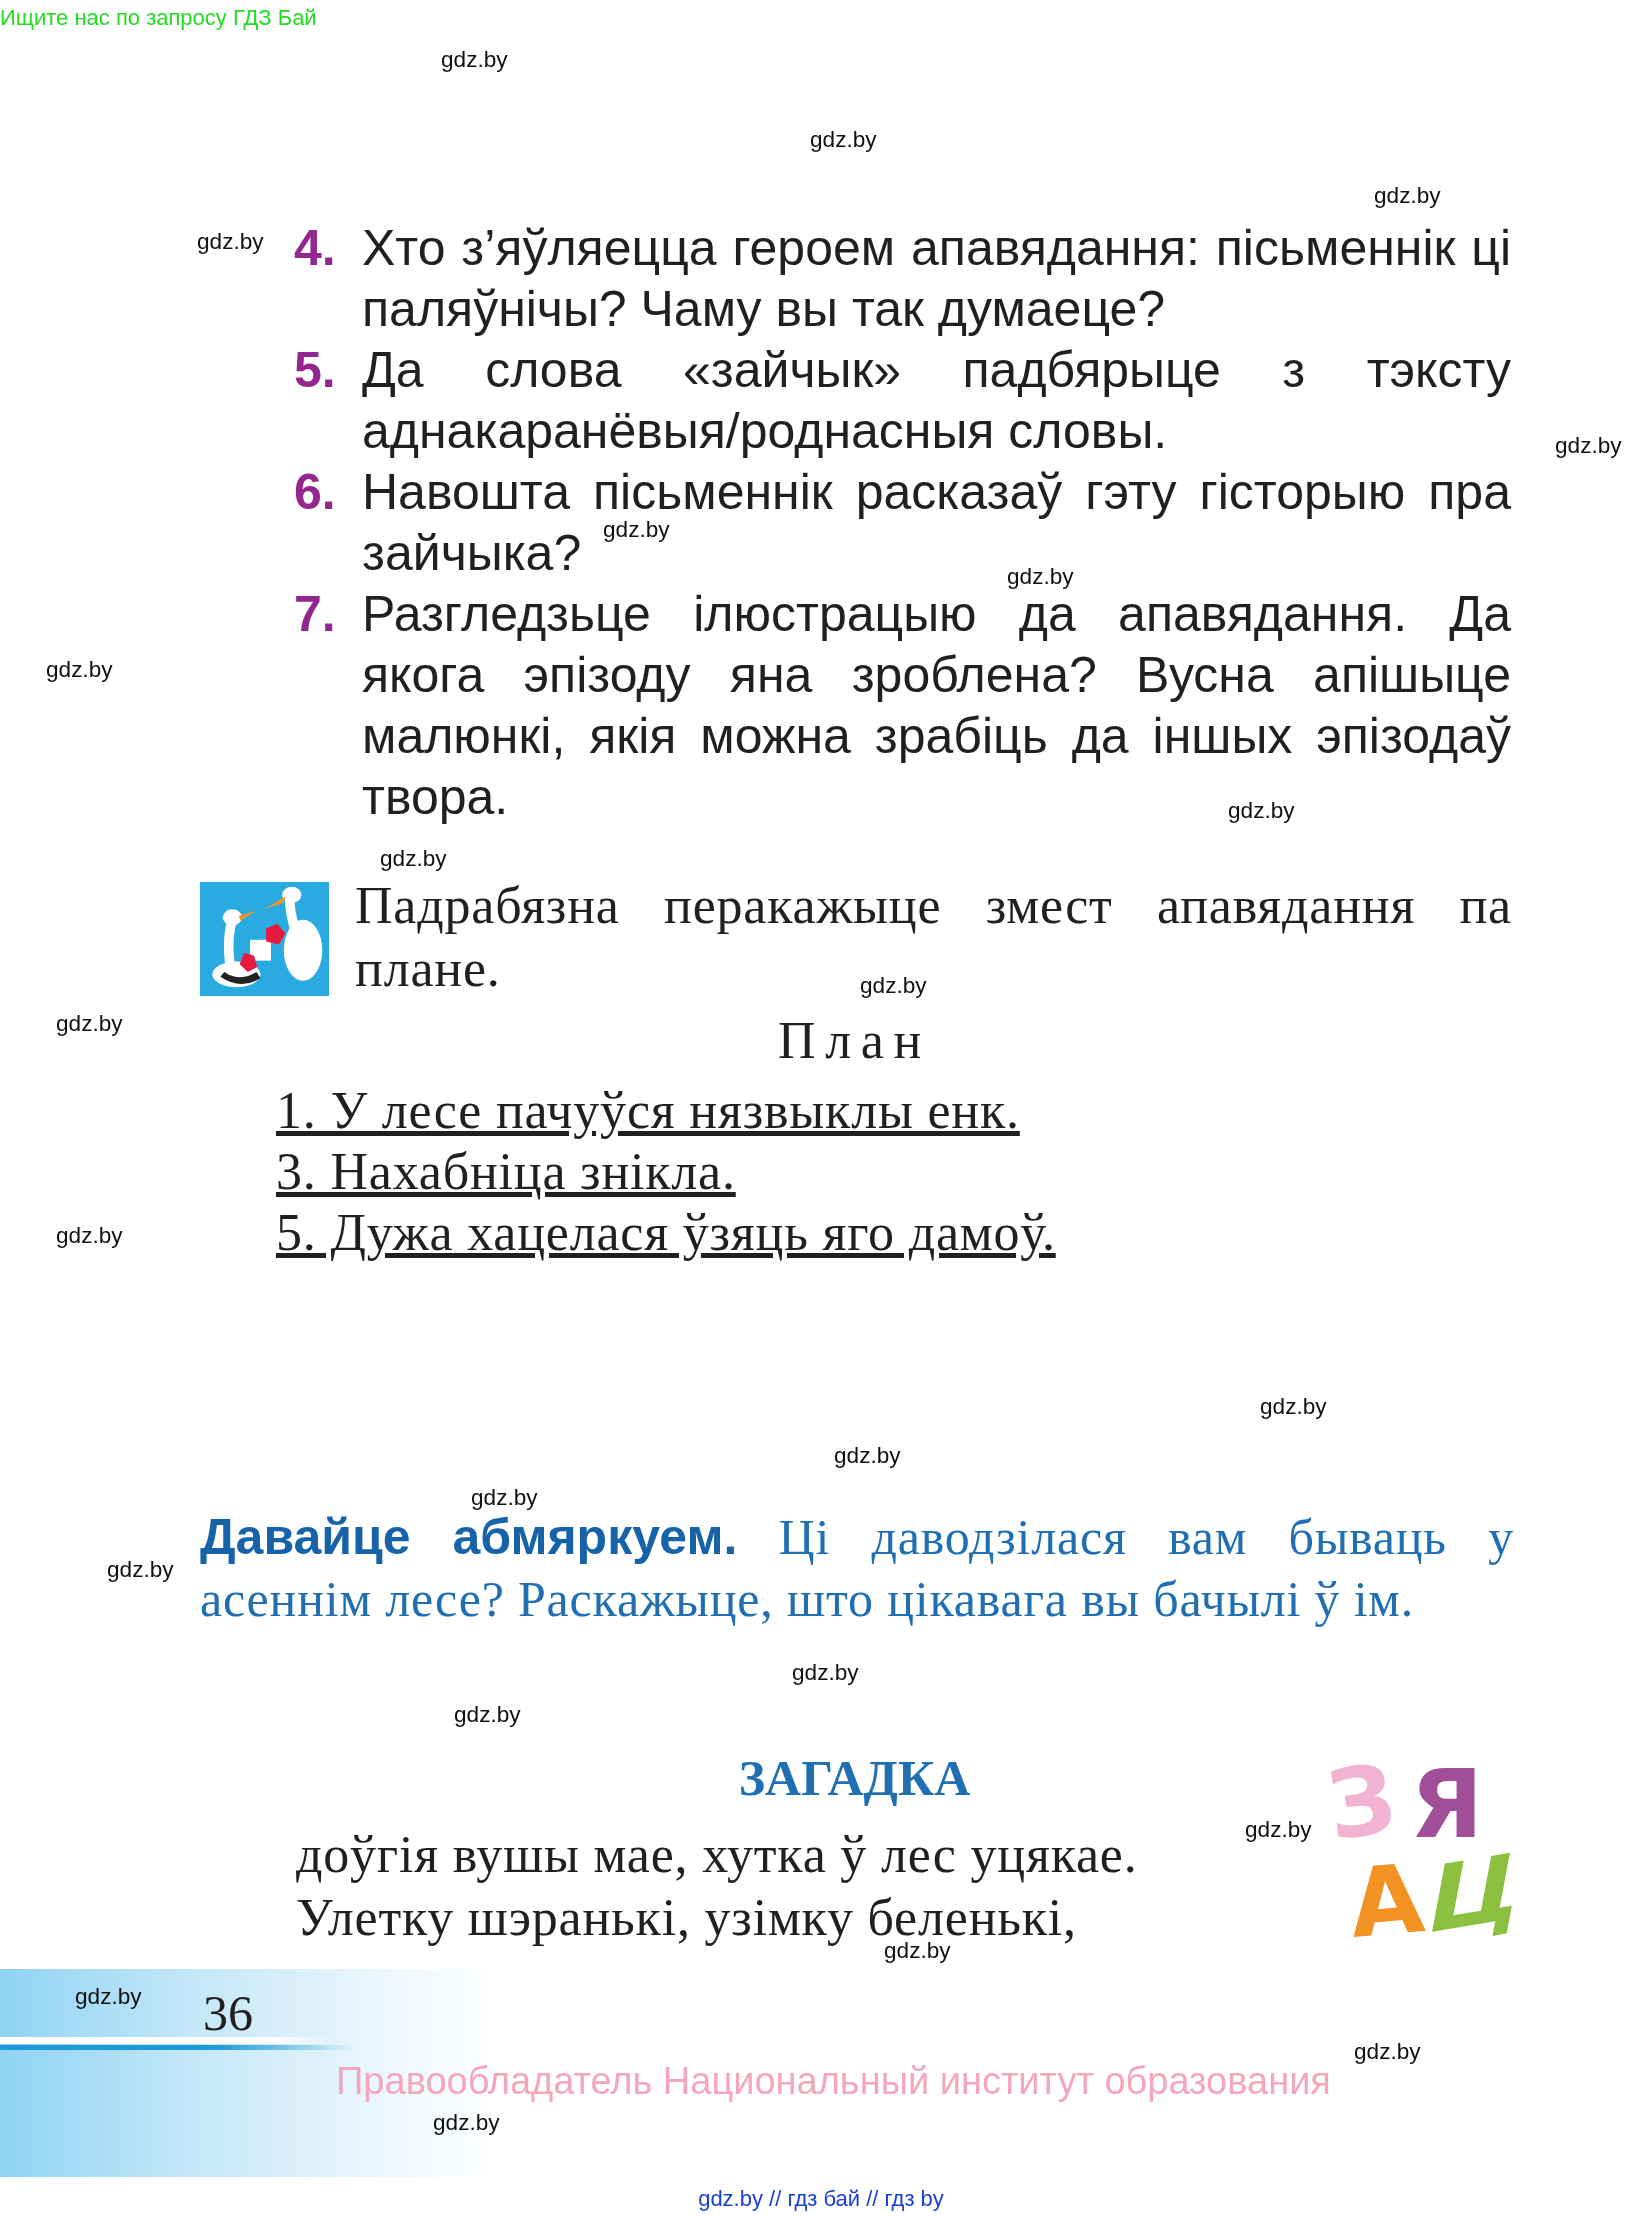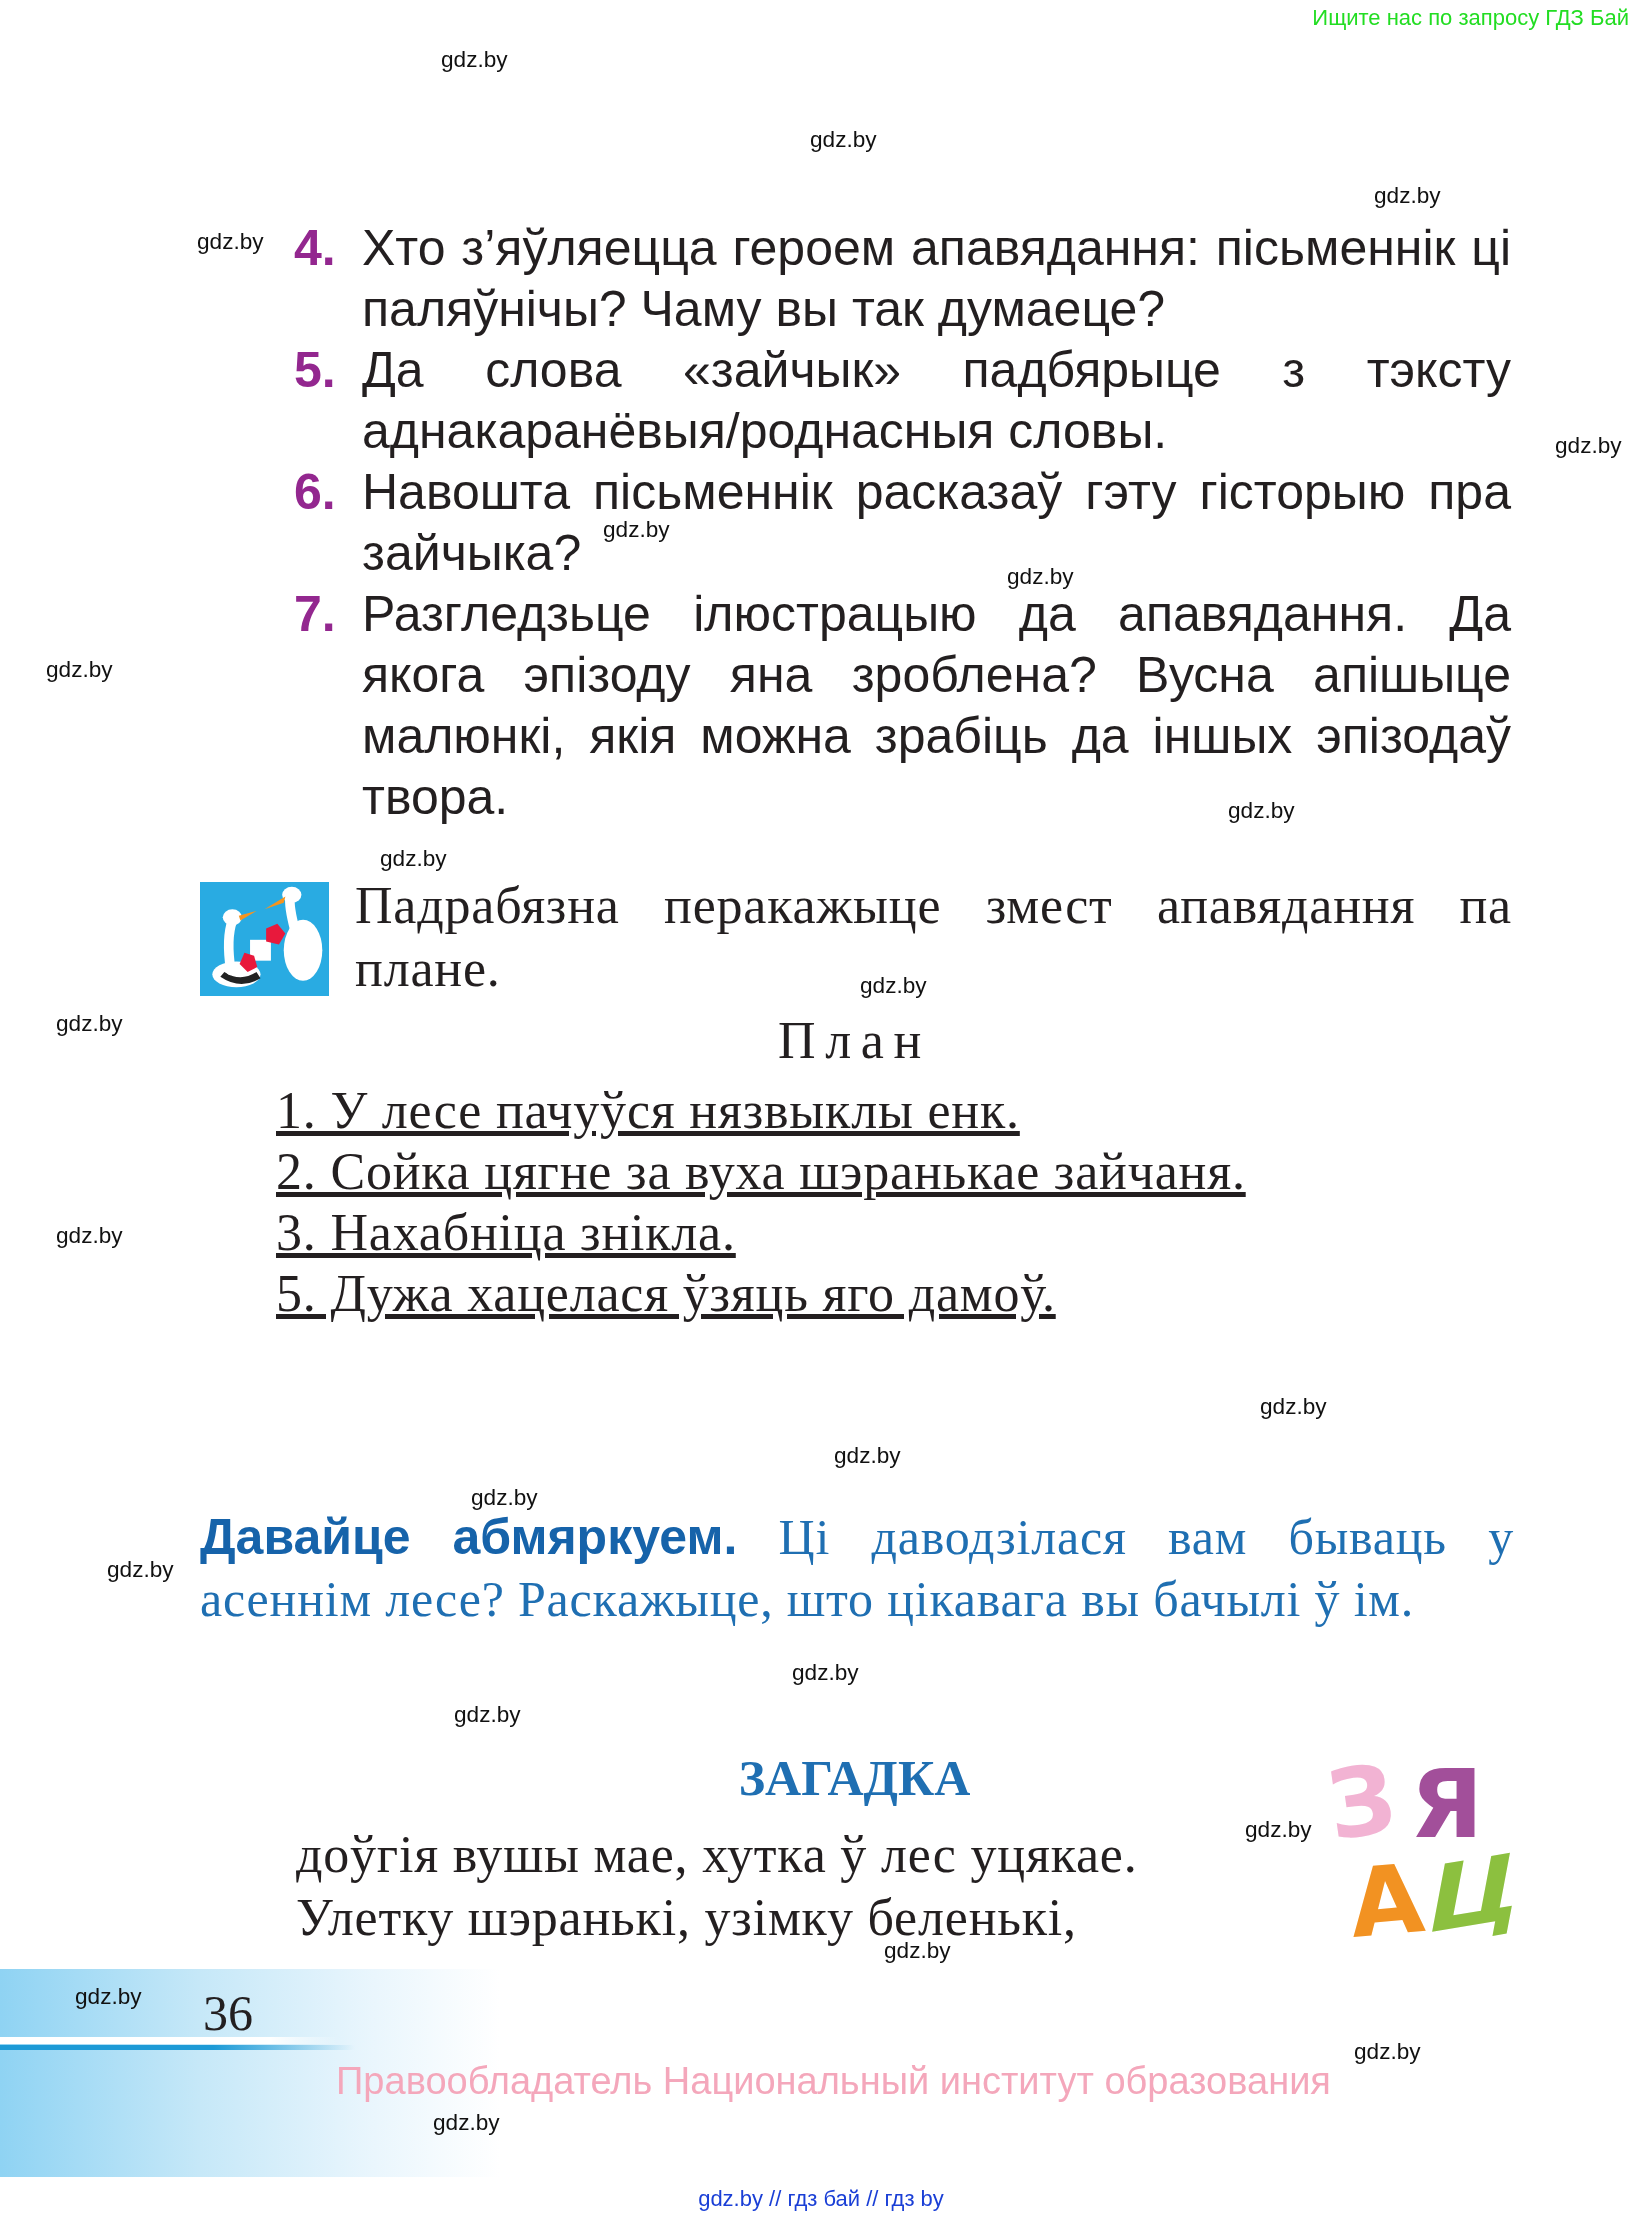--- a/index.html
+++ b/index.html
@@ -3,21 +3,21 @@
   <meta charset="utf-8">
   <style>
     html, body { margin: 0; padding: 0; }
     body {
       width: 1647px; height: 2216px; position: relative; overflow: hidden;
       background: #ffffff; color: #231f20;
       font-family: "Liberation Sans", sans-serif;
     }
     .abs { position: absolute; }
     .top-banner {
-      left: 0; width: 1629px; top: 4.8px; text-align: right;
+      left: 0; width: 1629px; top: 4.8px; text-align: left;
       font-family: "Liberation Sans", sans-serif; font-size: 22px; color: #22dd22;
     }
     .wm { font-family: "Liberation Sans", sans-serif; font-size: 22.6px; color: #111; }
     .q-list { left: 294px; top: 218px; width: 1217px; }
     .q {
       display: flex; font-family: "Liberation Sans", sans-serif; font-size: 50px;
       line-height: 61px; color: #231f20;
     }
     .q .num { width: 68px; flex: none; color: #93278f; font-weight: bold; }
     .q .txt { flex: 1; text-align: justify; }
@@ -138,21 +138,20 @@
     <rect x="62" y="72" width="26" height="26" fill="#fff"></rect>
     <path d="M82 58 l14 -6 l10 12 l-8 14 l-16 -4 z" fill="#e8193c"></path>
     <path d="M55 88 l12 4 l4 14 l-12 6 l-10 -10 z" fill="#e8193c"></path>
   </svg>
 </div>
 <div class="abs retell">Падрабязна перакажыце змест апавядання па плане.</div>
 
 <div class="abs plan-title">План</div>
 <div class="abs plan-list">
   <div class="plan-item">1. У лесе пачуўся нязвыклы енк.</div>
-  <div class="plan-item">2. Сойка цягне за вуха шэранькае зайчаня.</div>
   <div class="plan-item">3. Нахабніца знікла.</div>
   <div class="plan-item">5. Дужа хацелася ўзяць яго дамоў.</div>
 </div>
 
 <div class="abs discuss"><span class="lead">Давайце абмяркуем.</span><span> Ці даводзілася вам бываць у асеннім лесе? Раскажыце, што цікавага вы бачылі ў ім.</span></div>
 
 <div class="abs riddle-title">ЗАГАДКА</div>
 <div class="abs riddle">
   <div class="riddle-line">доўгія вушы мае, хутка ў лес уцякае.</div>
   <div class="riddle-line">Улетку шэранькі, узімку беленькі,</div>

